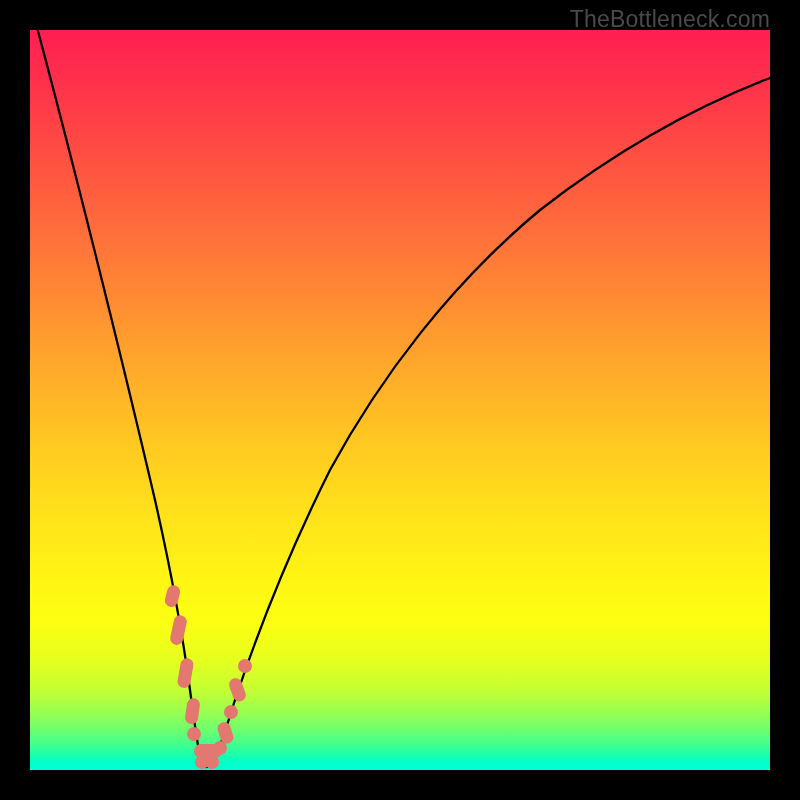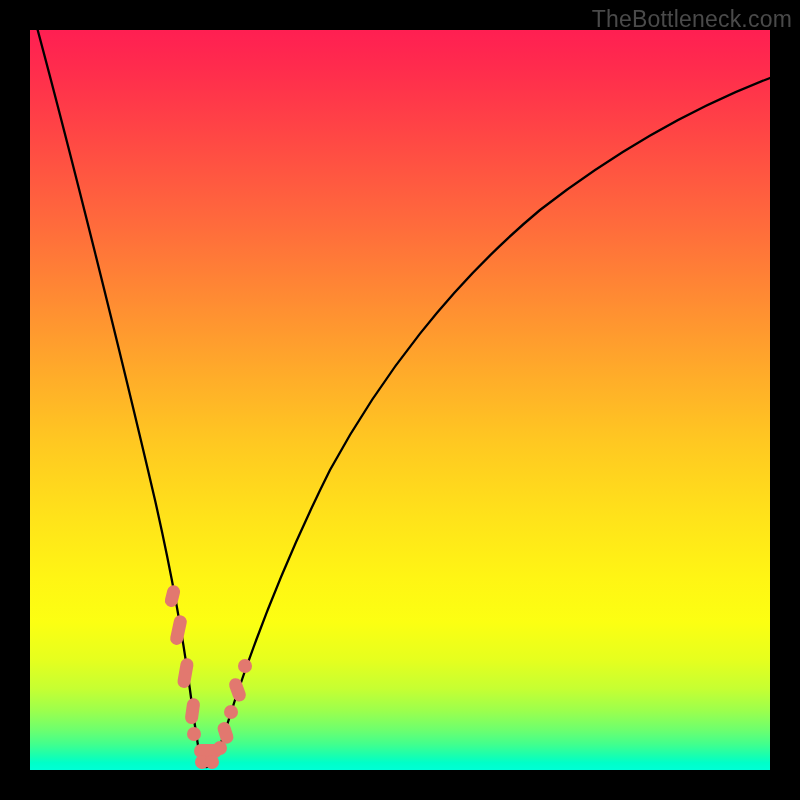--- a/index.html
+++ b/index.html
@@ -65,21 +65,21 @@
   .marker {
     fill: #e2786f;
     stroke: none;
   }
   .marker-pill {
     fill: #e2786f;
   }
   .watermark {
     position: absolute;
     top: 6px;
-    right: 8px;
+    right: 30px;
     color: #4a4a4a;
     font-size: 23px;
     letter-spacing: 0.2px;
     font-weight: 400;
     user-select: none;
   }
 </style>
 </head>
 <body>
 

